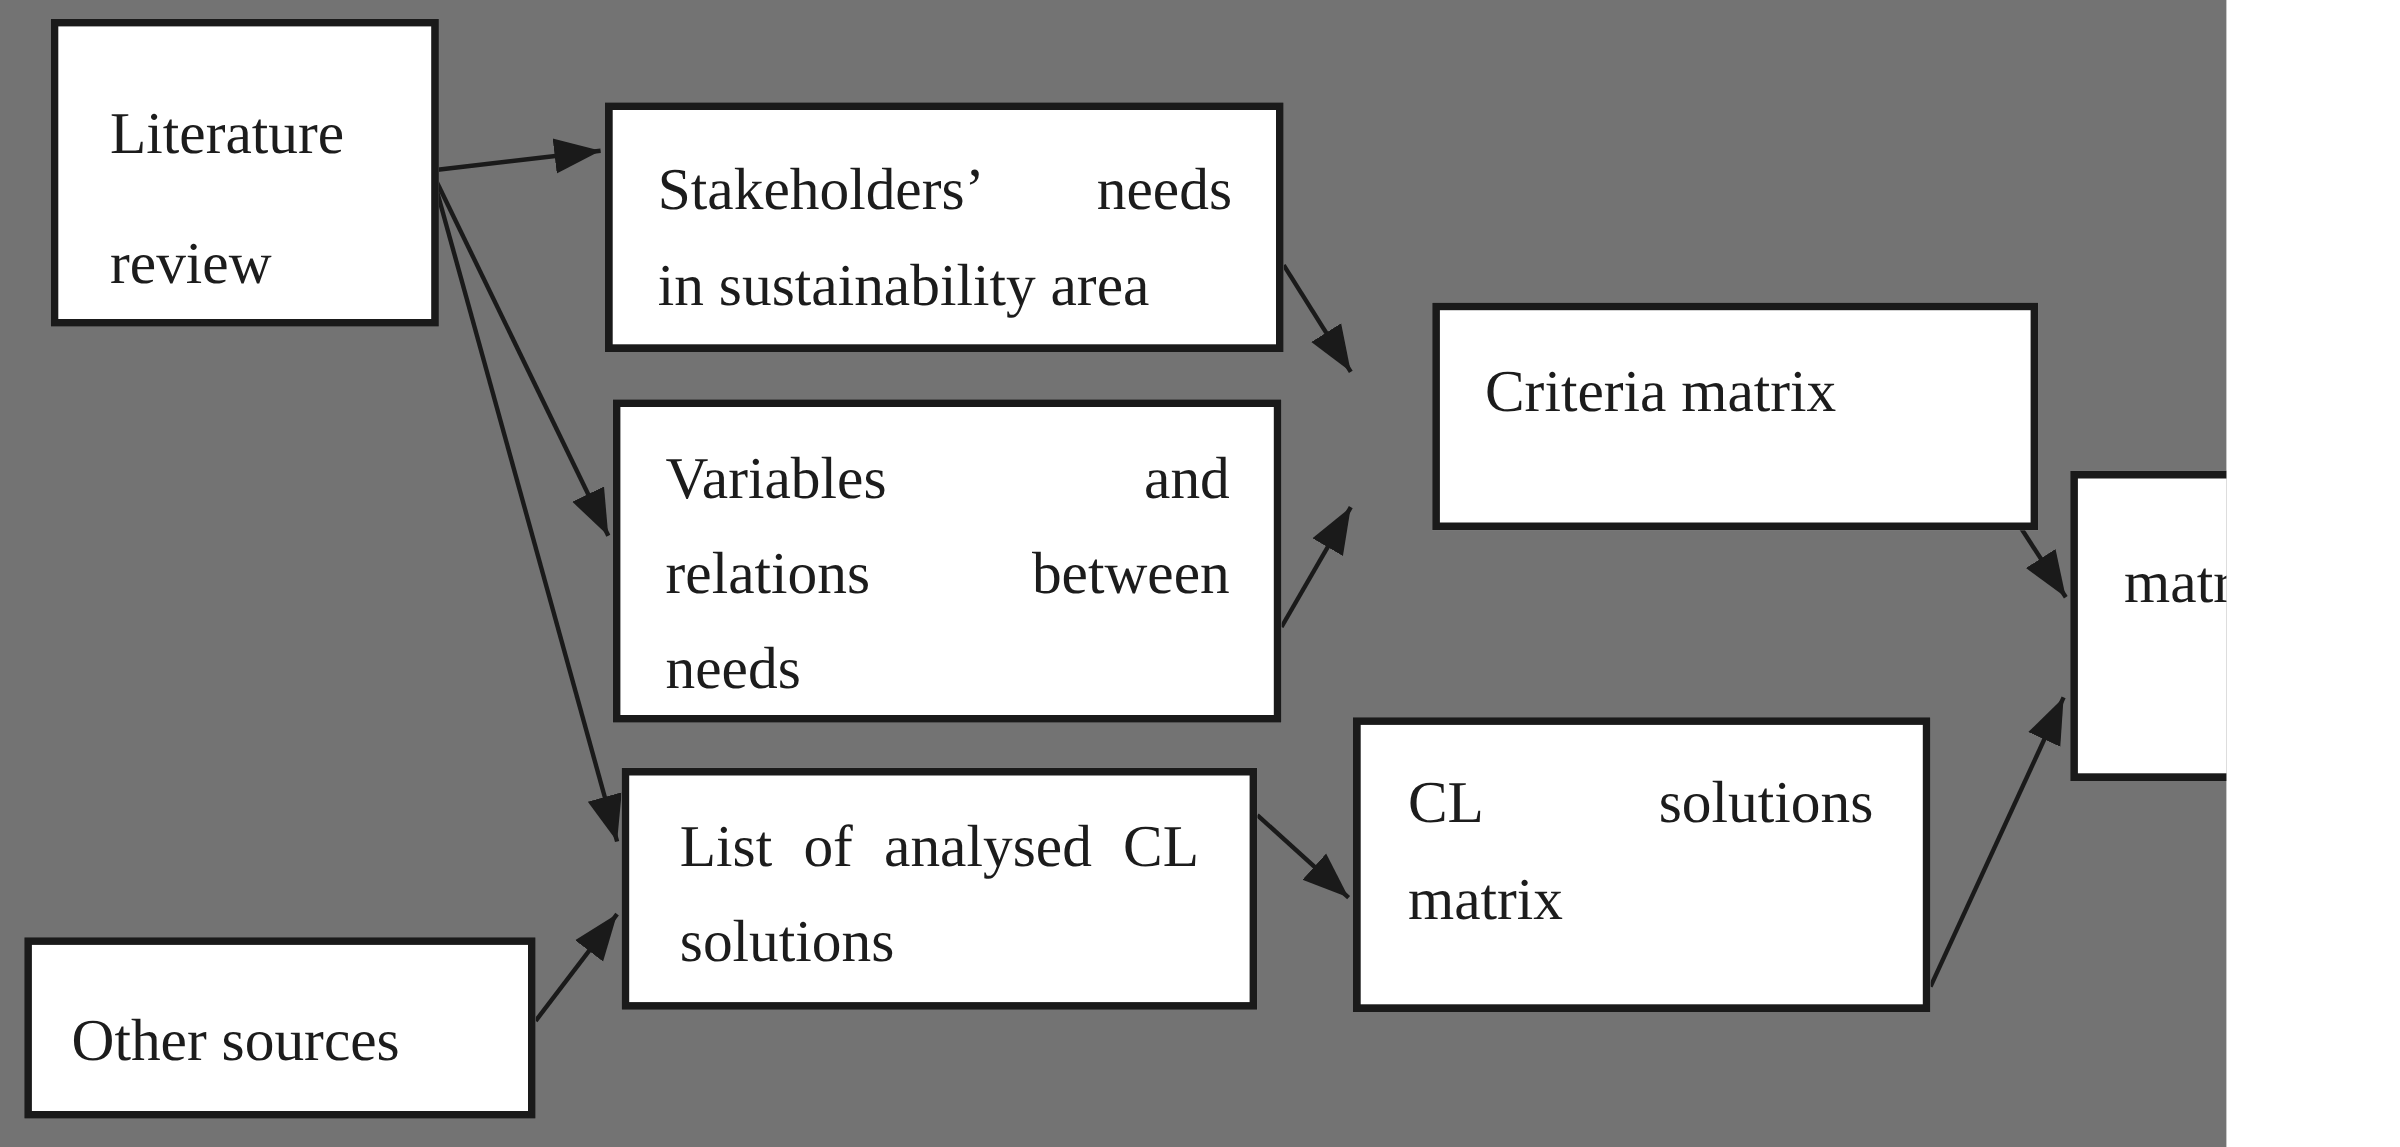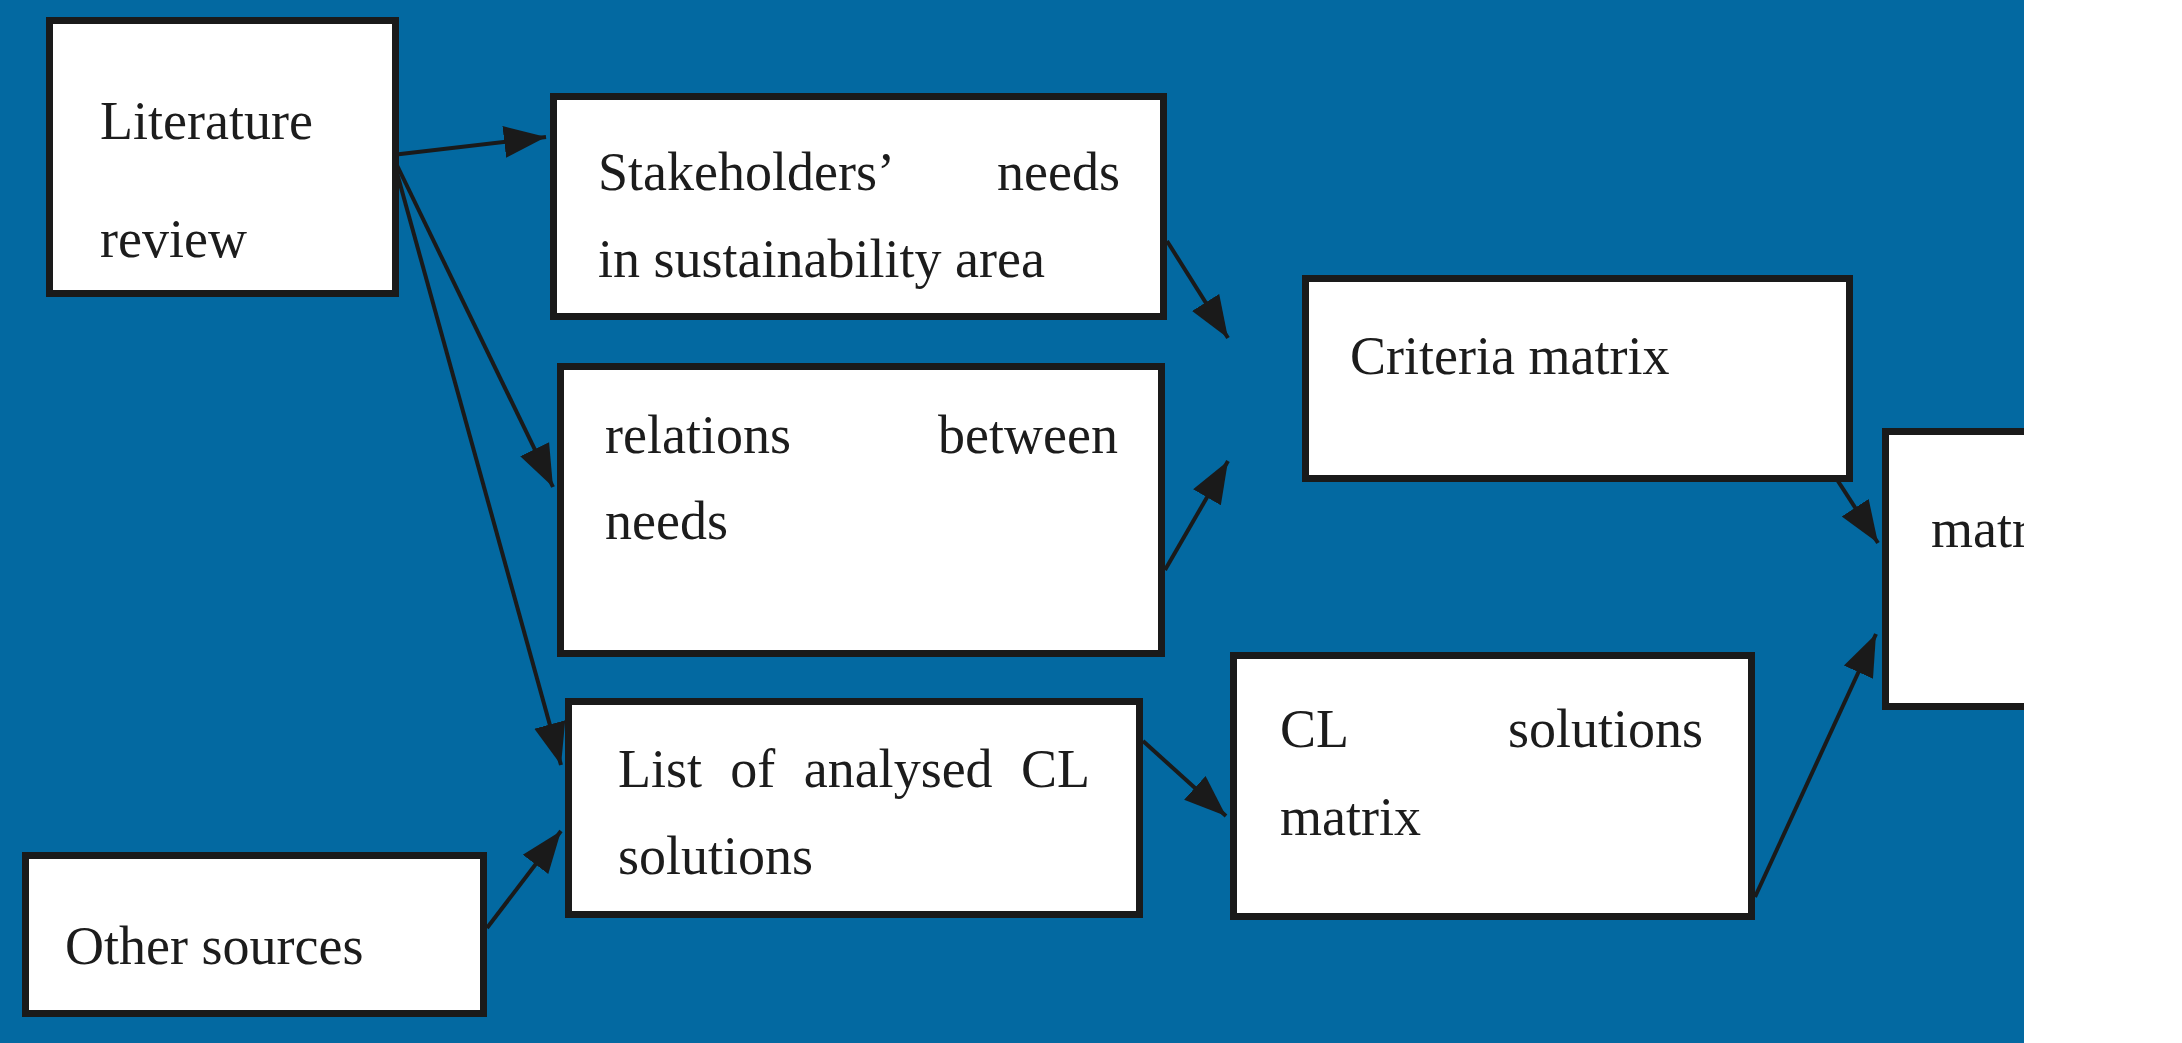--- a/index.html
+++ b/index.html
@@ -1,20 +1,20 @@
 <!DOCTYPE html>
 <html><head>
 <meta charset="utf-8">
 <style>
   html, body { margin: 0; padding: 0; background: #ffffff; }
   #stage {
     position: relative;
     width: 2024px;
     height: 1043px;
-    background: #0369a1;
+    background: #737373;
     overflow: hidden;
     font-family: "Liberation Serif", "DejaVu Serif", serif;
   }
   #edges {
     position: absolute;
     left: 0; top: 0;
     width: 2182px; height: 1043px;
     pointer-events: none;
   }
   .node {
@@ -58,20 +58,21 @@
   <div id="nodes">
       <div class="node" style="left: 46px; top: 17px; width: 353px; height: 280px; line-height: 118px; padding: 38px 30px 0px 47px; border-color: rgb(26, 26, 26);">
         <div class="tline normal"><span>Literature</span></div>
         <div class="tline normal"><span>review</span></div>
       </div>
       <div class="node" style="left: 550px; top: 93px; width: 617px; height: 227px; line-height: 87px; padding: 29px 40px 12px 41px; border-color: rgb(26, 26, 26);">
         <div class="tline spread"><span>Stakeholders’</span><span>needs</span></div>
         <div class="tline normal"><span>in sustainability area</span></div>
       </div>
       <div class="node" style="left: 557px; top: 363px; width: 608px; height: 294px; line-height: 86px; padding: 22px 40px 0px 41px; border-color: rgb(26, 26, 26);">
+        <div class="tline spread"><span>Variables</span><span>and</span></div>
         <div class="tline spread"><span>relations</span><span>between</span></div>
         <div class="tline normal"><span>needs</span></div>
       </div>
       <div class="node" style="left: 565px; top: 698px; width: 578px; height: 220px; line-height: 87px; padding: 21px 46px 0px; border-color: rgb(26, 26, 26);">
         <div class="tline spread"><span>List</span><span>of</span><span>analysed</span><span>CL</span></div>
         <div class="tline normal"><span>solutions</span></div>
       </div>
       <div class="node" style="left: 22px; top: 852px; width: 465px; height: 165px; line-height: 87px; padding: 44px 20px 0px 36px; border-color: rgb(26, 26, 26);">
         <div class="tline normal"><span>Other sources</span></div>
       </div>

